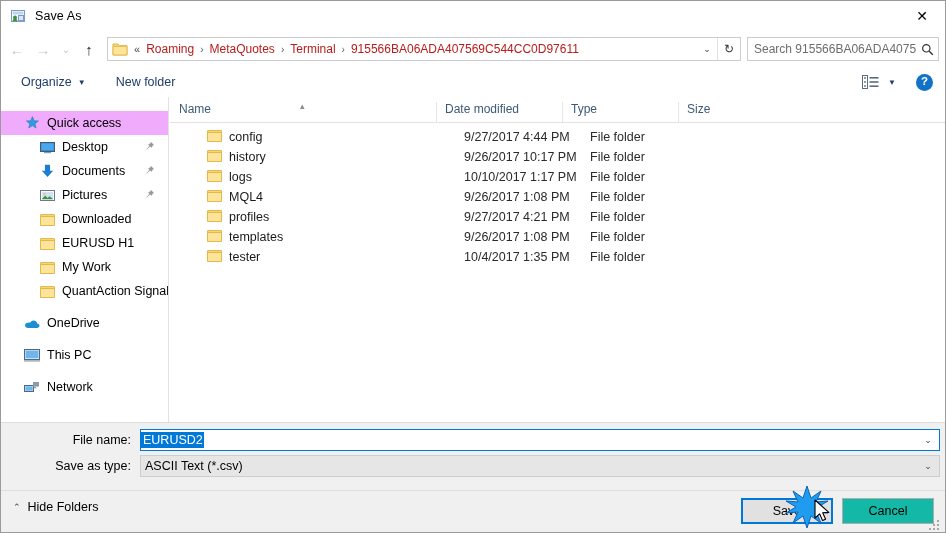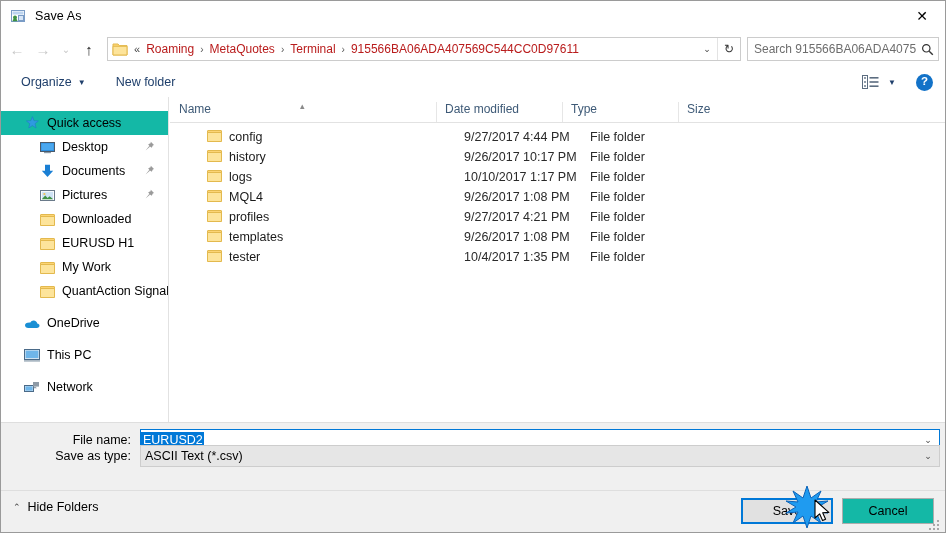--- a/index.html
+++ b/index.html
@@ -214,21 +214,21 @@
   }
   .nav-item {
     height: 24px;
     display: flex;
     align-items: center;
     font-size: 12.5px;
     color: #000;
     white-space: nowrap;
     position: relative;
   }
-  .nav-item.selected { background: #14b8a6; }
+  .nav-item.selected { background: #f0abfc; }
   .nav-item .ni-icon {
     width: 18px; height: 16px;
     margin-right: 6px;
     flex: none;
     display: flex; align-items: center; justify-content: center;
   }
   .nav-item .ni-label { overflow: hidden; }
   .nav-item .pin {
     position: absolute;
     right: 13px;
@@ -765,21 +765,21 @@
   </div>
 
   <div class="formarea">
     <div class="frow2" style="left:20px; top:6px;">
       <span class="flabel">File name:</span>
       <div class="fieldbox field-name">
         <span class="field-val selected">EURUSD2</span>
         <span class="field-caret">⌄</span>
       </div>
     </div>
-    <div class="frow2" style="left:20px; top:22px;">
+    <div class="frow2" style="left:20px; top:32px;">
       <span class="flabel">Save as type:</span>
       <div class="fieldbox field-type">
         <span class="field-val">ASCII Text (*.csv)</span>
         <span class="field-caret">⌄</span>
       </div>
     </div>
   </div>
 
   <div class="footer">
     <div class="hide-folders">

